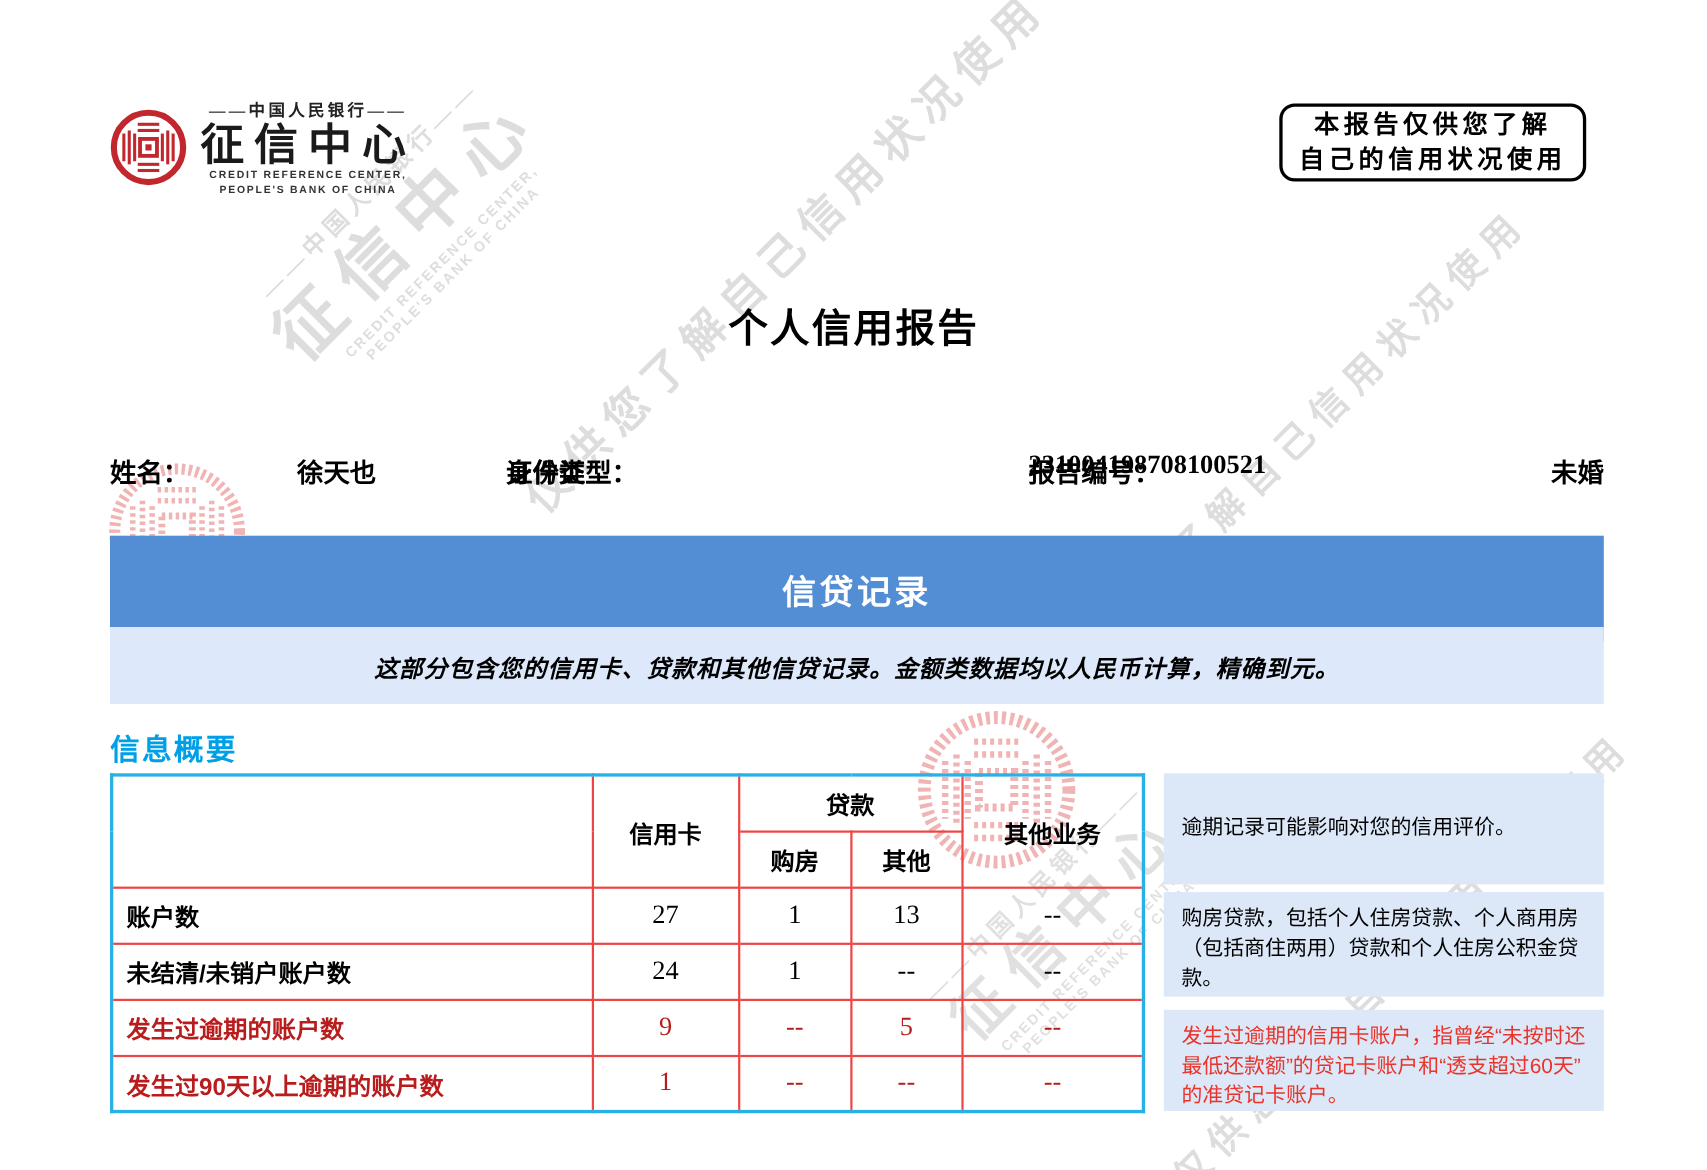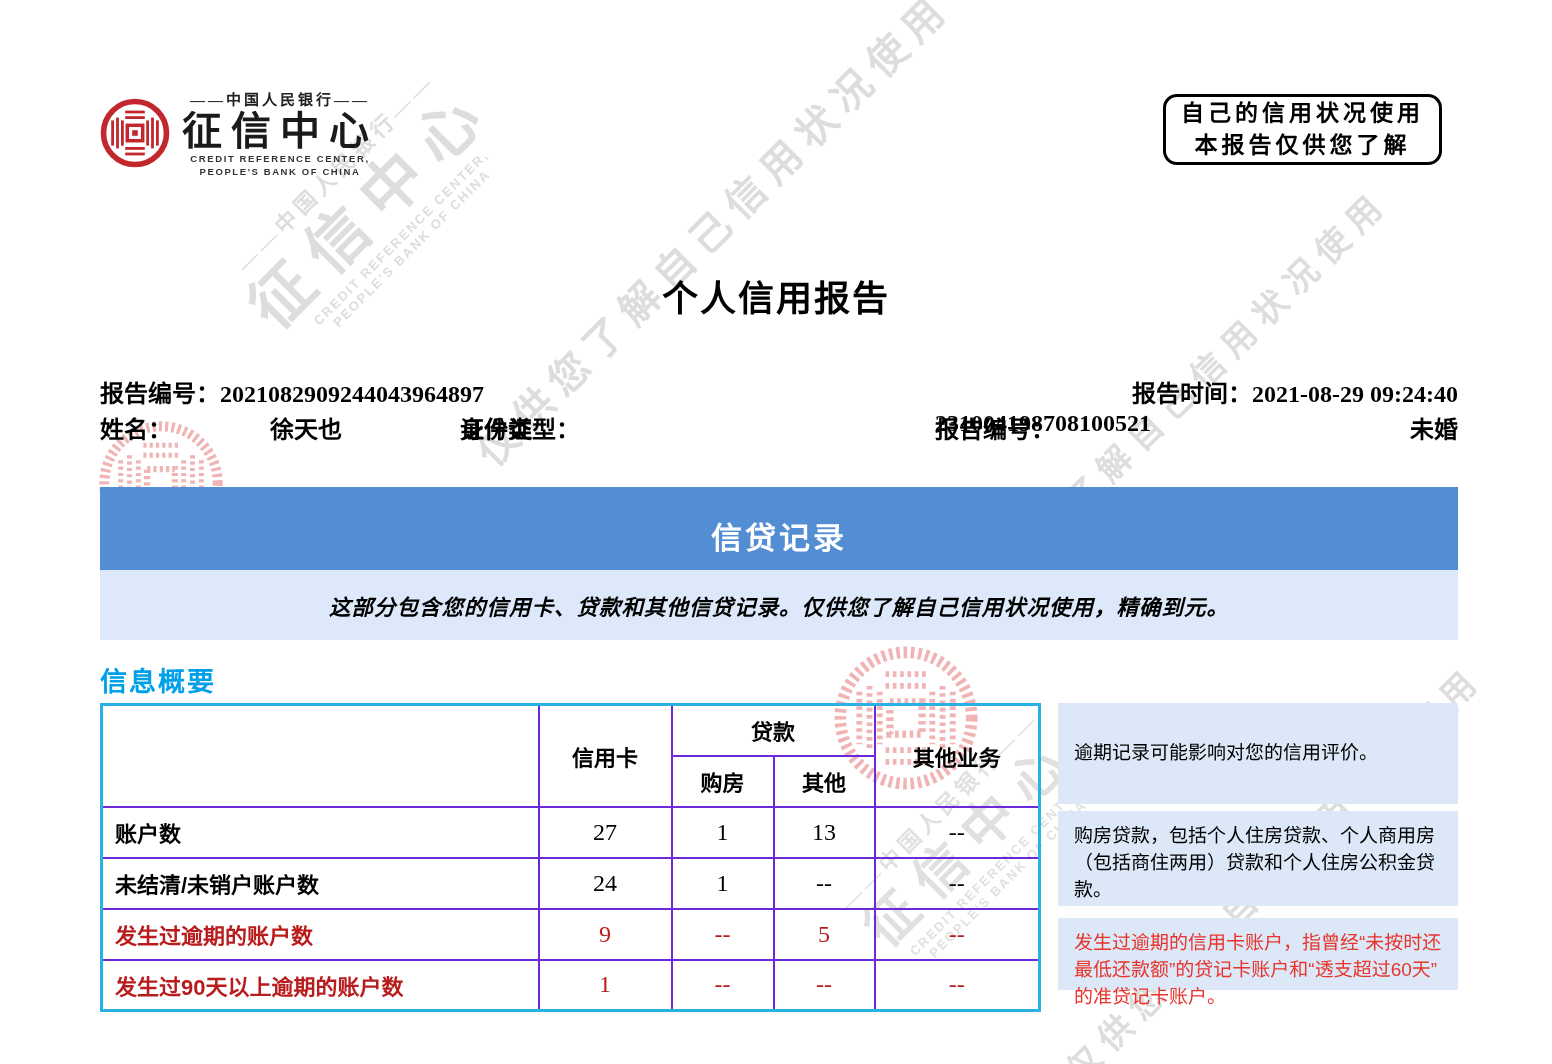--- a/index.html
+++ b/index.html
@@ -46,35 +46,35 @@
             display:flex; align-items:center; justify-content:center; }
   .banner .t { color:#fff; font-weight:bold; font-size:31px; letter-spacing:3px; }
   .sub-banner { position:absolute; left:100px; top:570px; width:1358px; height:70px; background:#dde9fa;
                 display:flex; align-items:center; justify-content:center; }
   .sub-banner .t { font-weight:bold; font-style:italic; font-size:21.5px; letter-spacing:1px; }
 
   .section-heading { position:absolute; left:100px; top:660px; font-weight:bold; font-size:27px; color:#00a0e8; letter-spacing:2px; }
 
   
   .summary-table { position:absolute; left:100px; top:703px; border-collapse:collapse; table-layout:fixed; background:transparent; }
-  .summary-table td { border:2px solid #6d28d9; text-align:center; vertical-align:middle; font-size:22px; padding:0; }
+  .summary-table td { border:2px solid #ef4444; text-align:center; vertical-align:middle; font-size:22px; padding:0; }
   .summary-table { border:3px solid #29b0e5; }
   .summary-table td.lbl { text-align:left; padding-left:12px; font-weight:bold; }
   .summary-table td.hdr { font-weight:bold; }
   .summary-table td.val { font-family:"Liberation Serif","DejaVu Serif",serif; font-size:24px; }
   .summary-table tr { height:51px; }
   .summary-table tr.red td { color:#b91c1c; }
 
   
   .note { position:absolute; left:1058px; width:400px; background:#dce8f8; font-size:19px; line-height:1.42;
           padding:12px 16px; }
   .note.center { display:flex; align-items:center; }
   .note-1 { top:703px; height:101px; }
   .note-2 { top:811px; height:95px; }
-  .note-3 { top:918px; height:72px; color:#e8342a; }
+  .note-3 { top:918px; height:92px; color:#e8342a; }
 </style>
 </head>
 <body>
 
 <svg width="0" height="0" style="position:absolute">
   <defs>
     <symbol id="seal-emblem" viewBox="0 0 100 100">
       <circle cx="50" cy="50" r="45" fill="none" stroke="currentColor" stroke-width="8"></circle>
       <rect x="39" y="39" width="22" height="22" fill="none" stroke="currentColor" stroke-width="5"></rect>
       <rect x="46" y="46" width="8" height="8" fill="currentColor"></rect>
@@ -146,49 +146,45 @@
         </svg>
       <div class="logo-text">
         <div class="logo-bank">——中国人民银行——</div>
         <div class="logo-center">征信中心</div>
         <div class="logo-en">CREDIT REFERENCE CENTER,</div>
         <div class="logo-en">PEOPLE'S BANK OF CHINA</div>
       </div>
     </div>
 
     <div class="notice-box">
+      <div>本报告仅供您了解</div>
       <div>自己的信用状况使用</div>
-      <div>本报告仅供您了解</div>
     </div>
 
     <div class="doc-title">个人信用报告</div>
 
-    <div class="info-line1">
-      <span><span>报告编号：</span><span class="serif-num">2021082909244043964897</span></span>
-      <span><span>报告时间：</span><span class="serif-num">2021-08-29 09:24:40</span></span>
-    </div>
     <div class="info-line2">
       <span style="left:0;">姓名：</span>
       <span style="left:170px;">徐天也</span>
       <span style="left:360px;">
           <span>证件类型：</span>
           <span>身份证</span>
         </span>
       <span style="left:835px;">
           <span>报告编号：</span>
           <span class="serif-num">231004198708100521</span>
         </span>
       <span style="right:0;">未婚</span>
     </div>
 
     <div class="banner">
       <span class="t">信贷记录</span>
     </div>
     <div class="sub-banner">
-      <span class="t">这部分包含您的信用卡、贷款和其他信贷记录。仅供您了解自己信用状况使用，精确到元。</span>
+      <span class="t">这部分包含您的信用卡、贷款和其他信贷记录。金额类数据均以人民币计算，精确到元。</span>
     </div>
 
     <div class="section-heading">信息概要</div>
 
     <table class="summary-table">
       <colgroup>
         <col style="width:437px">
           <col style="width:133px">
           <col style="width:102px">
           <col style="width:101px">

